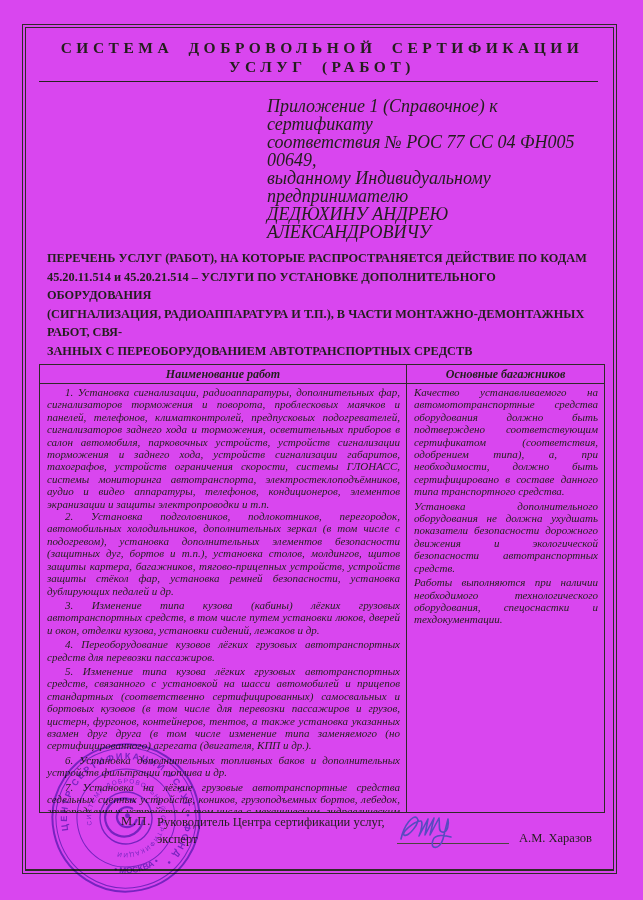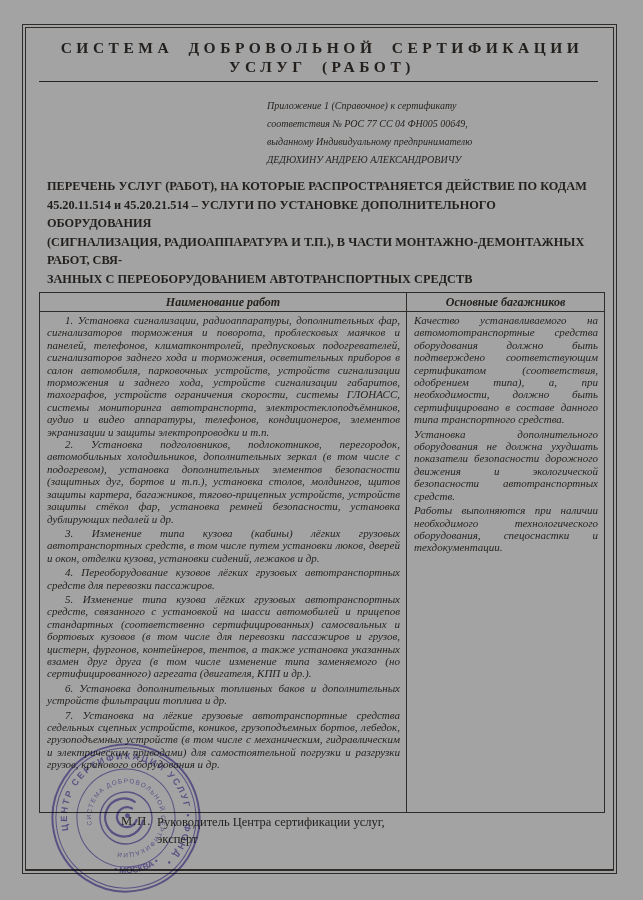--- a/index.html
+++ b/index.html
@@ -6,21 +6,21 @@
   body{
     width:643px;height:900px;
     background:#edecea;
     font-family:"Liberation Serif","DejaVu Serif",serif;
     color:#221f1c;
     position:relative;
     overflow:hidden;
   }
   .page{
     position:absolute;left:0;top:0;width:643px;height:900px;
-    background:#a3a3a3;
+    background:#d946ef;
   }
   .border-outer{
     position:absolute;left:22px;top:24px;width:595px;height:850px;
     border:1.6px solid #2e2b28;
     background:transparent;
     box-sizing:border-box;
   }
   .border-inner{
     position:absolute;left:2px;top:2px;right:2px;bottom:2px;
     border:1px solid #2e2b28;
@@ -39,21 +39,21 @@
     line-height:19px;
     margin-top:1px;
   }
   .header-rule{
     border:none;border-top:1.8px solid #262320;
     margin:5px 7px 0 0;
   }
   .annex{
     margin:15px 24px 0 228px;
     font-style:italic;
-    font-size:10px;
+    font-size:18px;
     line-height:18px;
   }
   .list-title{
     margin:8px 8px 0 8px;
     font-weight:bold;
     font-size:12.3px;
     line-height:18.5px;
   }
   .doc-table{
     flex:1 1 auto;
@@ -167,20 +167,27 @@
             <p>Установка дополнительного оборудования не должна ухудшать показатели безопасности дорожного движения и экологической безопасности автотранспортных средств.</p>
             <p>Работы выполняются при наличии необходимого технологического оборудования, спецоснастки и техдокументации.</p>
           </div>
         </div>
       </div>
 
       <div class="doc-footer">
         <span class="mp">М.П.</span>
         <div class="role ml">Руководитель Центра сертификации услуг,
 эксперт</div>
+        <div class="sig-area">
+          <span class="sig-line"></span>
+          <svg class="sig-svg" width="120" height="46" viewBox="0 0 120 46">
+            <path d="M8,34 C11,20 20,9 24,13 C28,17 15,33 11,30 C8,28 20,17 27,16 C31,15 28,27 26,31 L35,14 L32,30 L41,13 L37,30 L46,13 C47,21 45,26 49,27 C55,28 56,19 55,14 L50,34 C47,45 36,45 40,35 C42,29 52,30 58,32" fill="none" stroke="#584bc0" stroke-width="1.6" stroke-linecap="round" stroke-linejoin="round"></path>
+          </svg>
+          <span class="signer">А.М. Харазов</span>
+        </div>
       </div>
 
     </div>
   </div>
 
   <svg class="stamp" width="152" height="152" viewBox="0 0 152 152">
     <g transform="rotate(-12 76 76)" stroke="#6c5bbf" fill="none">
       <circle cx="76" cy="76" r="73.5" stroke-width="2"></circle>
       <circle cx="76" cy="76" r="70" stroke-width="1"></circle>
       <circle cx="76" cy="76" r="49" stroke-width="1"></circle>

